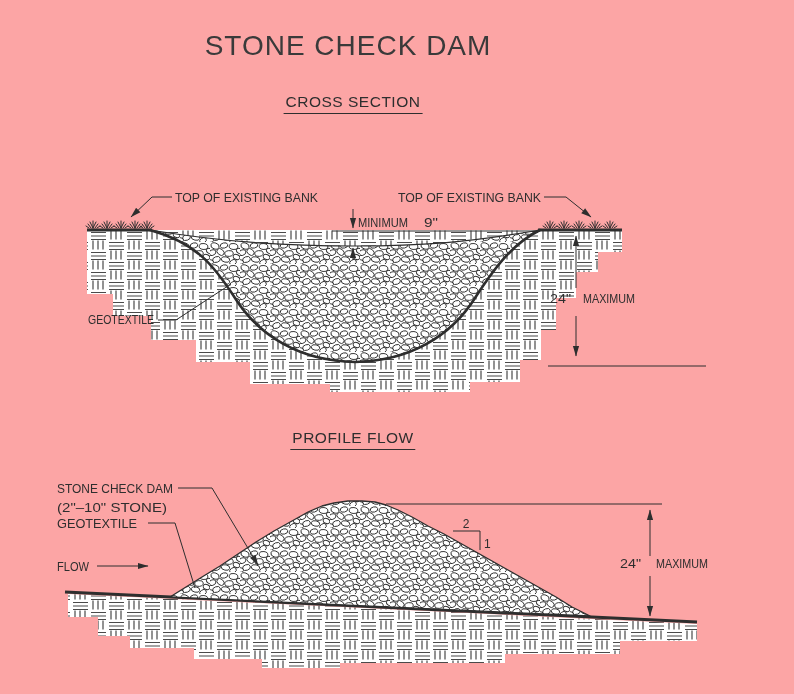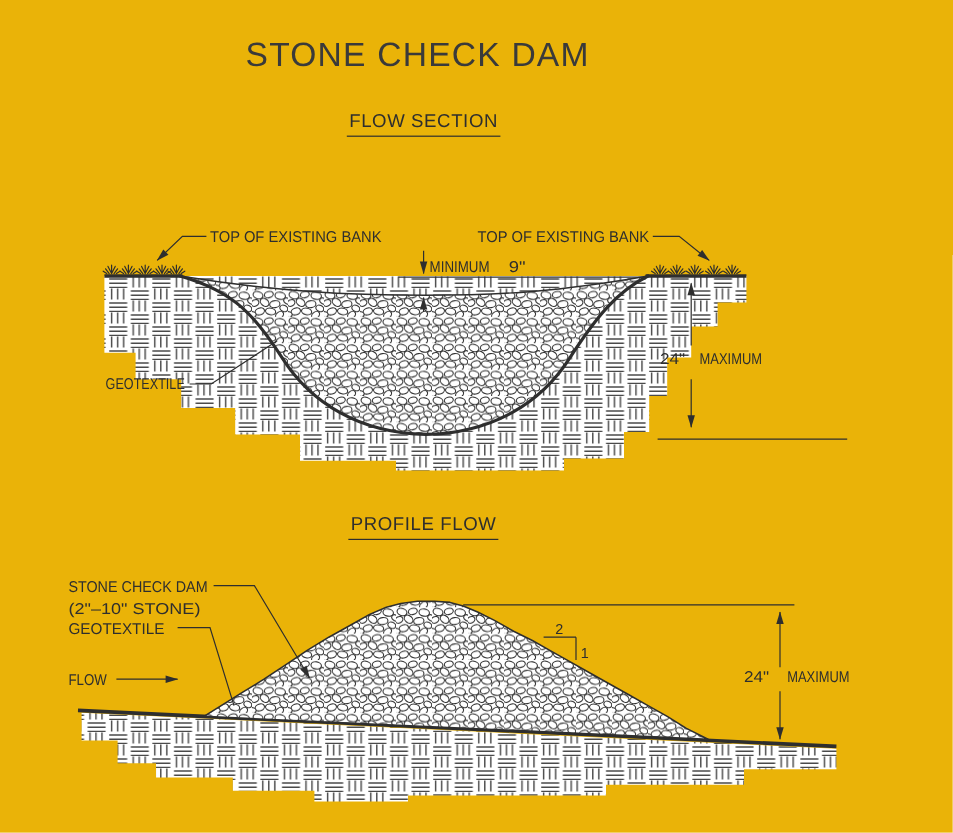--- a/index.html
+++ b/index.html
@@ -1,36 +1,36 @@
 <!DOCTYPE html>
 <html><head>
 <meta charset="utf-8">
 <style>
   html,body{margin:0;padding:0;background:#ffffff;}
-  #stage{position:relative;width:794px;height:694px;background:#eab308;overflow:hidden;
+  #stage{position:relative;width:794px;height:694px;background:#fca5a5;overflow:hidden;
          font-family:"Liberation Sans",sans-serif;}
   .hdr{position:absolute;color:#2e2e2e;white-space:nowrap;}
   #main-title{left:348px;top:30px;transform:translateX(-50%);
               font-size:28px;letter-spacing:1px;color:#3a3a3a;}
   .sub-title{left:353px;transform:translateX(-50%);
              font-size:15.5px;letter-spacing:.5px;
              border-bottom:1.5px solid #2e2e2e;padding:0 2px 2px 2px;}
   #cs-title{top:93px;}
   #pv-title{top:429px;}
   svg{position:absolute;left:0;top:0;}
   text{font-family:"Liberation Sans",sans-serif;font-size:13px;fill:#2e2e2e;}
   .sm{font-size:12px;}
 </style>
 </head>
 <body>
 
 <div id="stage">
 
   <div id="main-title" class="hdr">STONE CHECK DAM</div>
-  <div id="cs-title" class="hdr sub-title">FLOW SECTION</div>
+  <div id="cs-title" class="hdr sub-title">CROSS SECTION</div>
   <div id="pv-title" class="hdr sub-title">PROFILE FLOW</div>
 
   <svg width="794" height="694" viewBox="0 0 794 694">
     <defs>
       <marker id="arr" markerUnits="userSpaceOnUse" markerWidth="12" markerHeight="10" refX="10.5" refY="5" orient="auto">
         <path d="M0.5,1.9 L11,5 L0.5,8.1 Z" fill="#2e2e2e"></path>
       </marker>
 
       <pattern id="stones" width="30" height="22" patternUnits="userSpaceOnUse">
         <rect width="30" height="22" fill="#ffffff"></rect>

